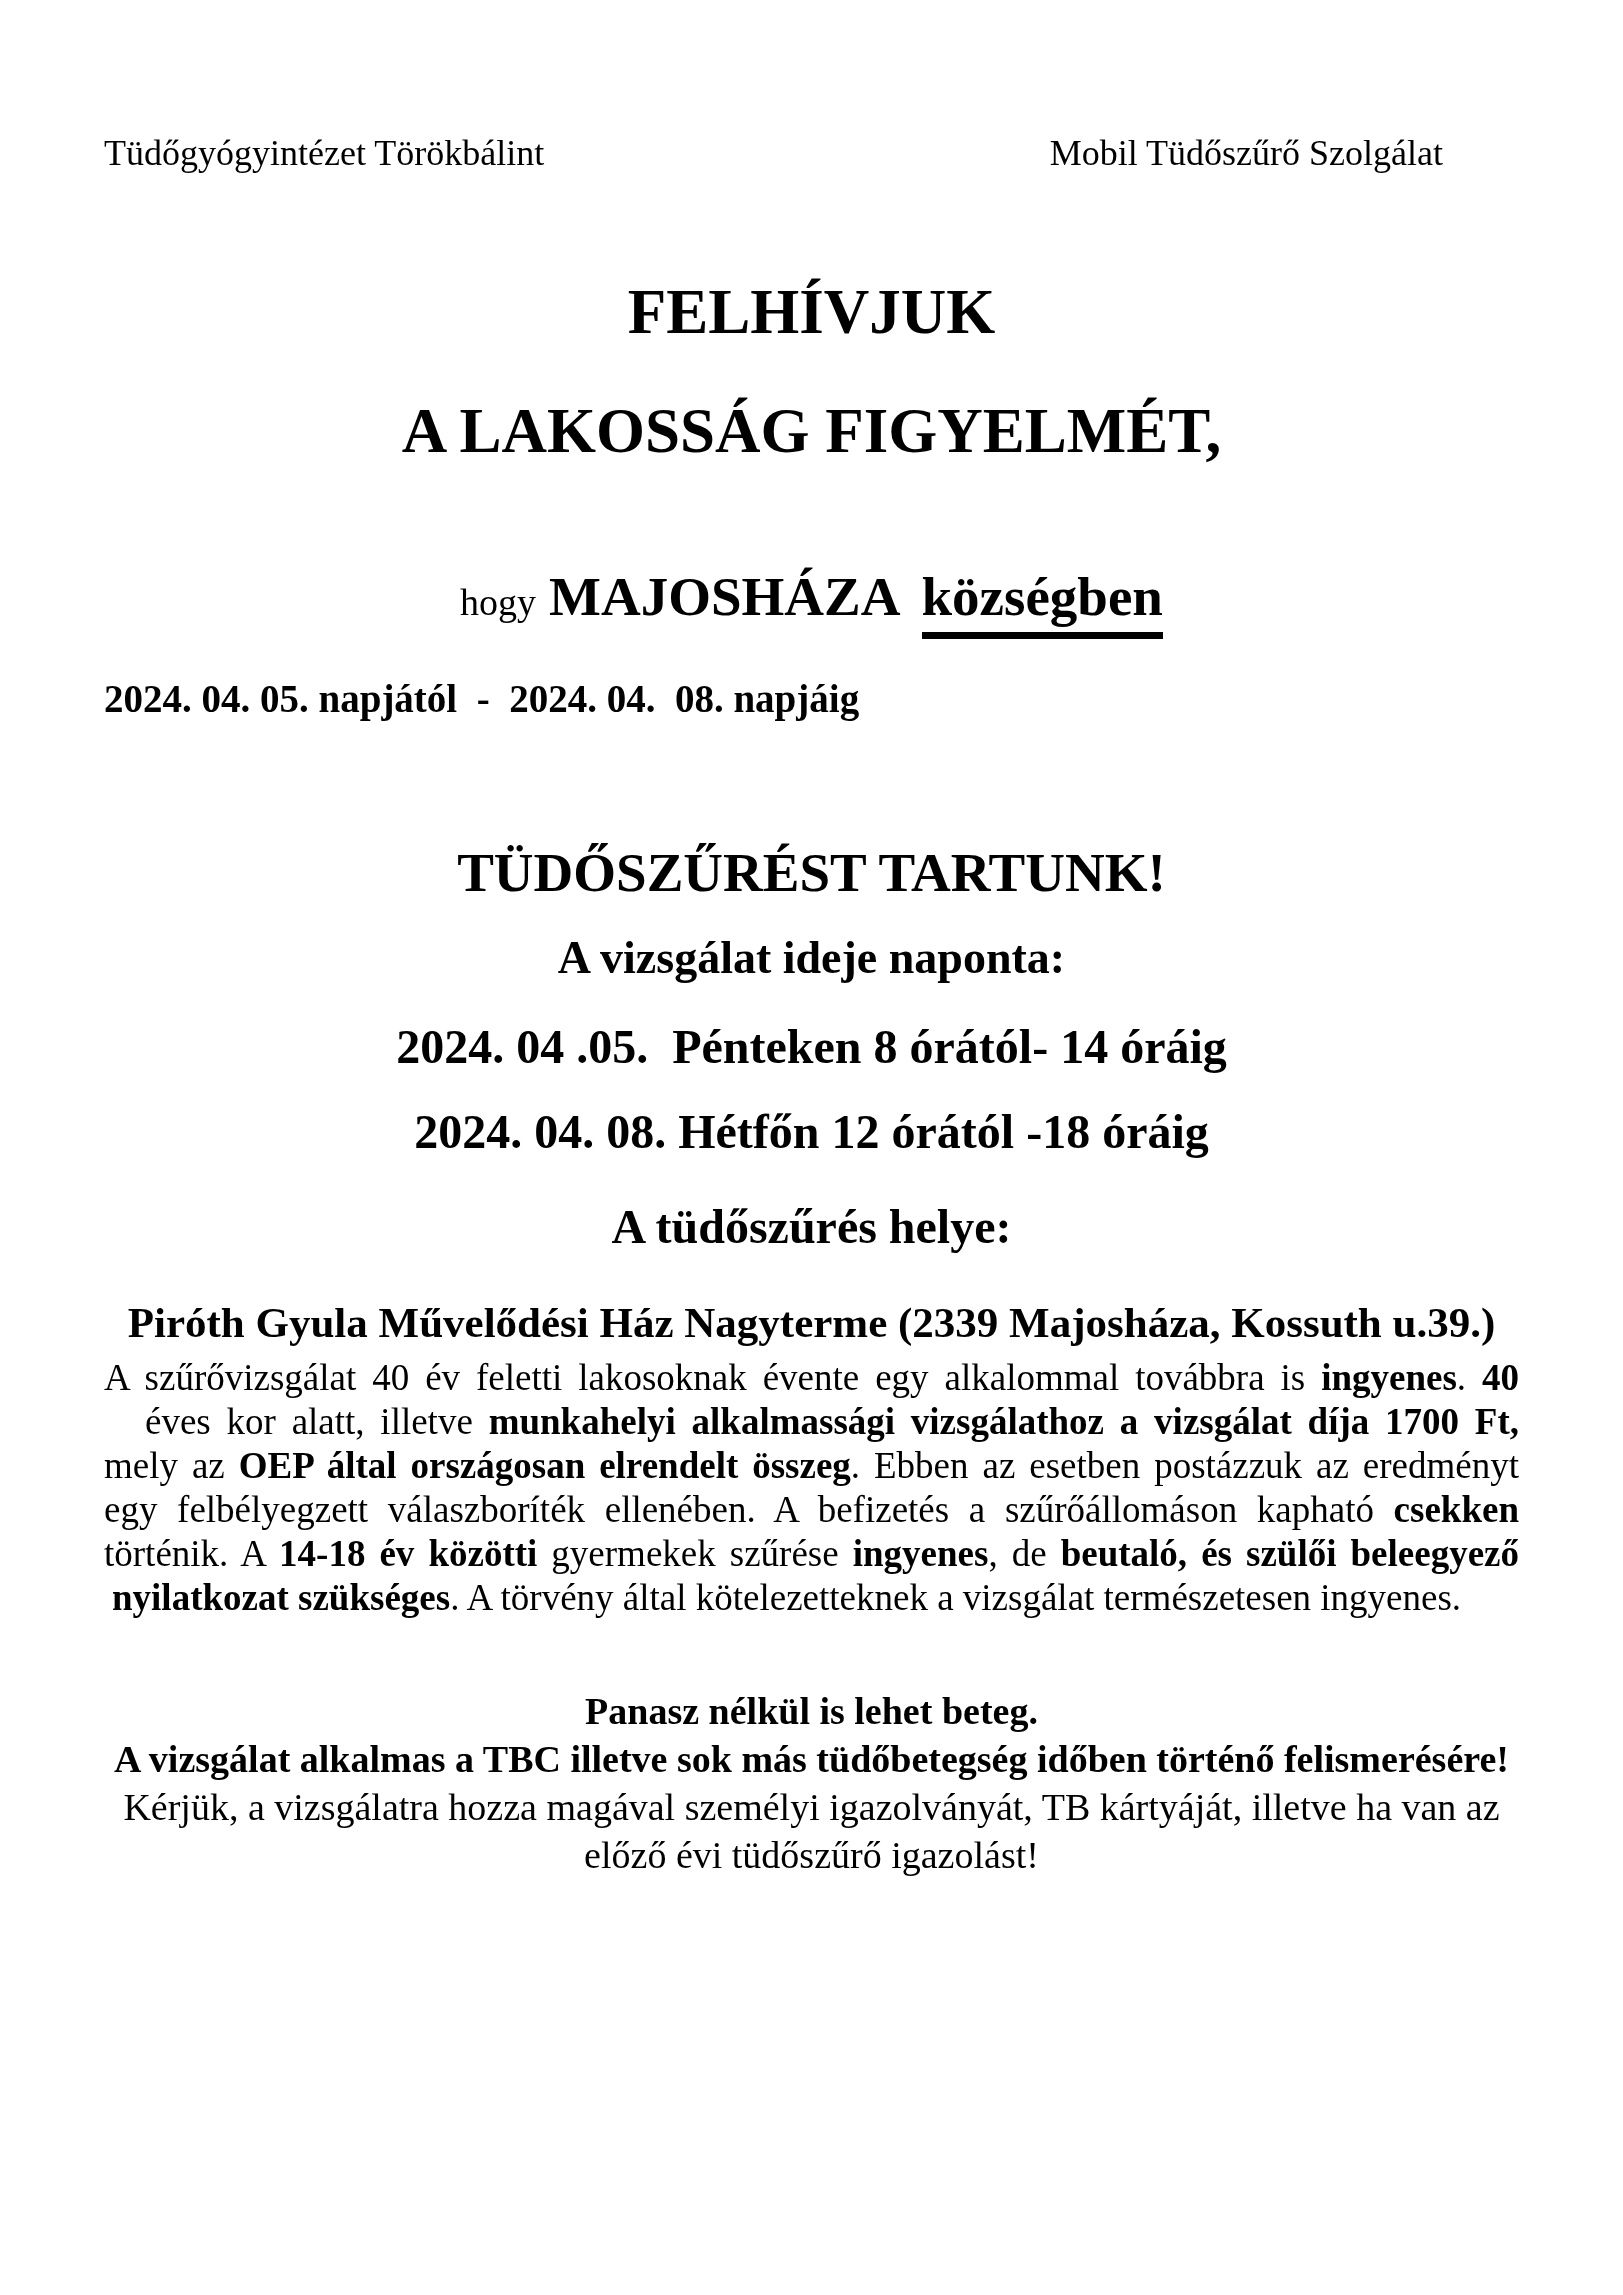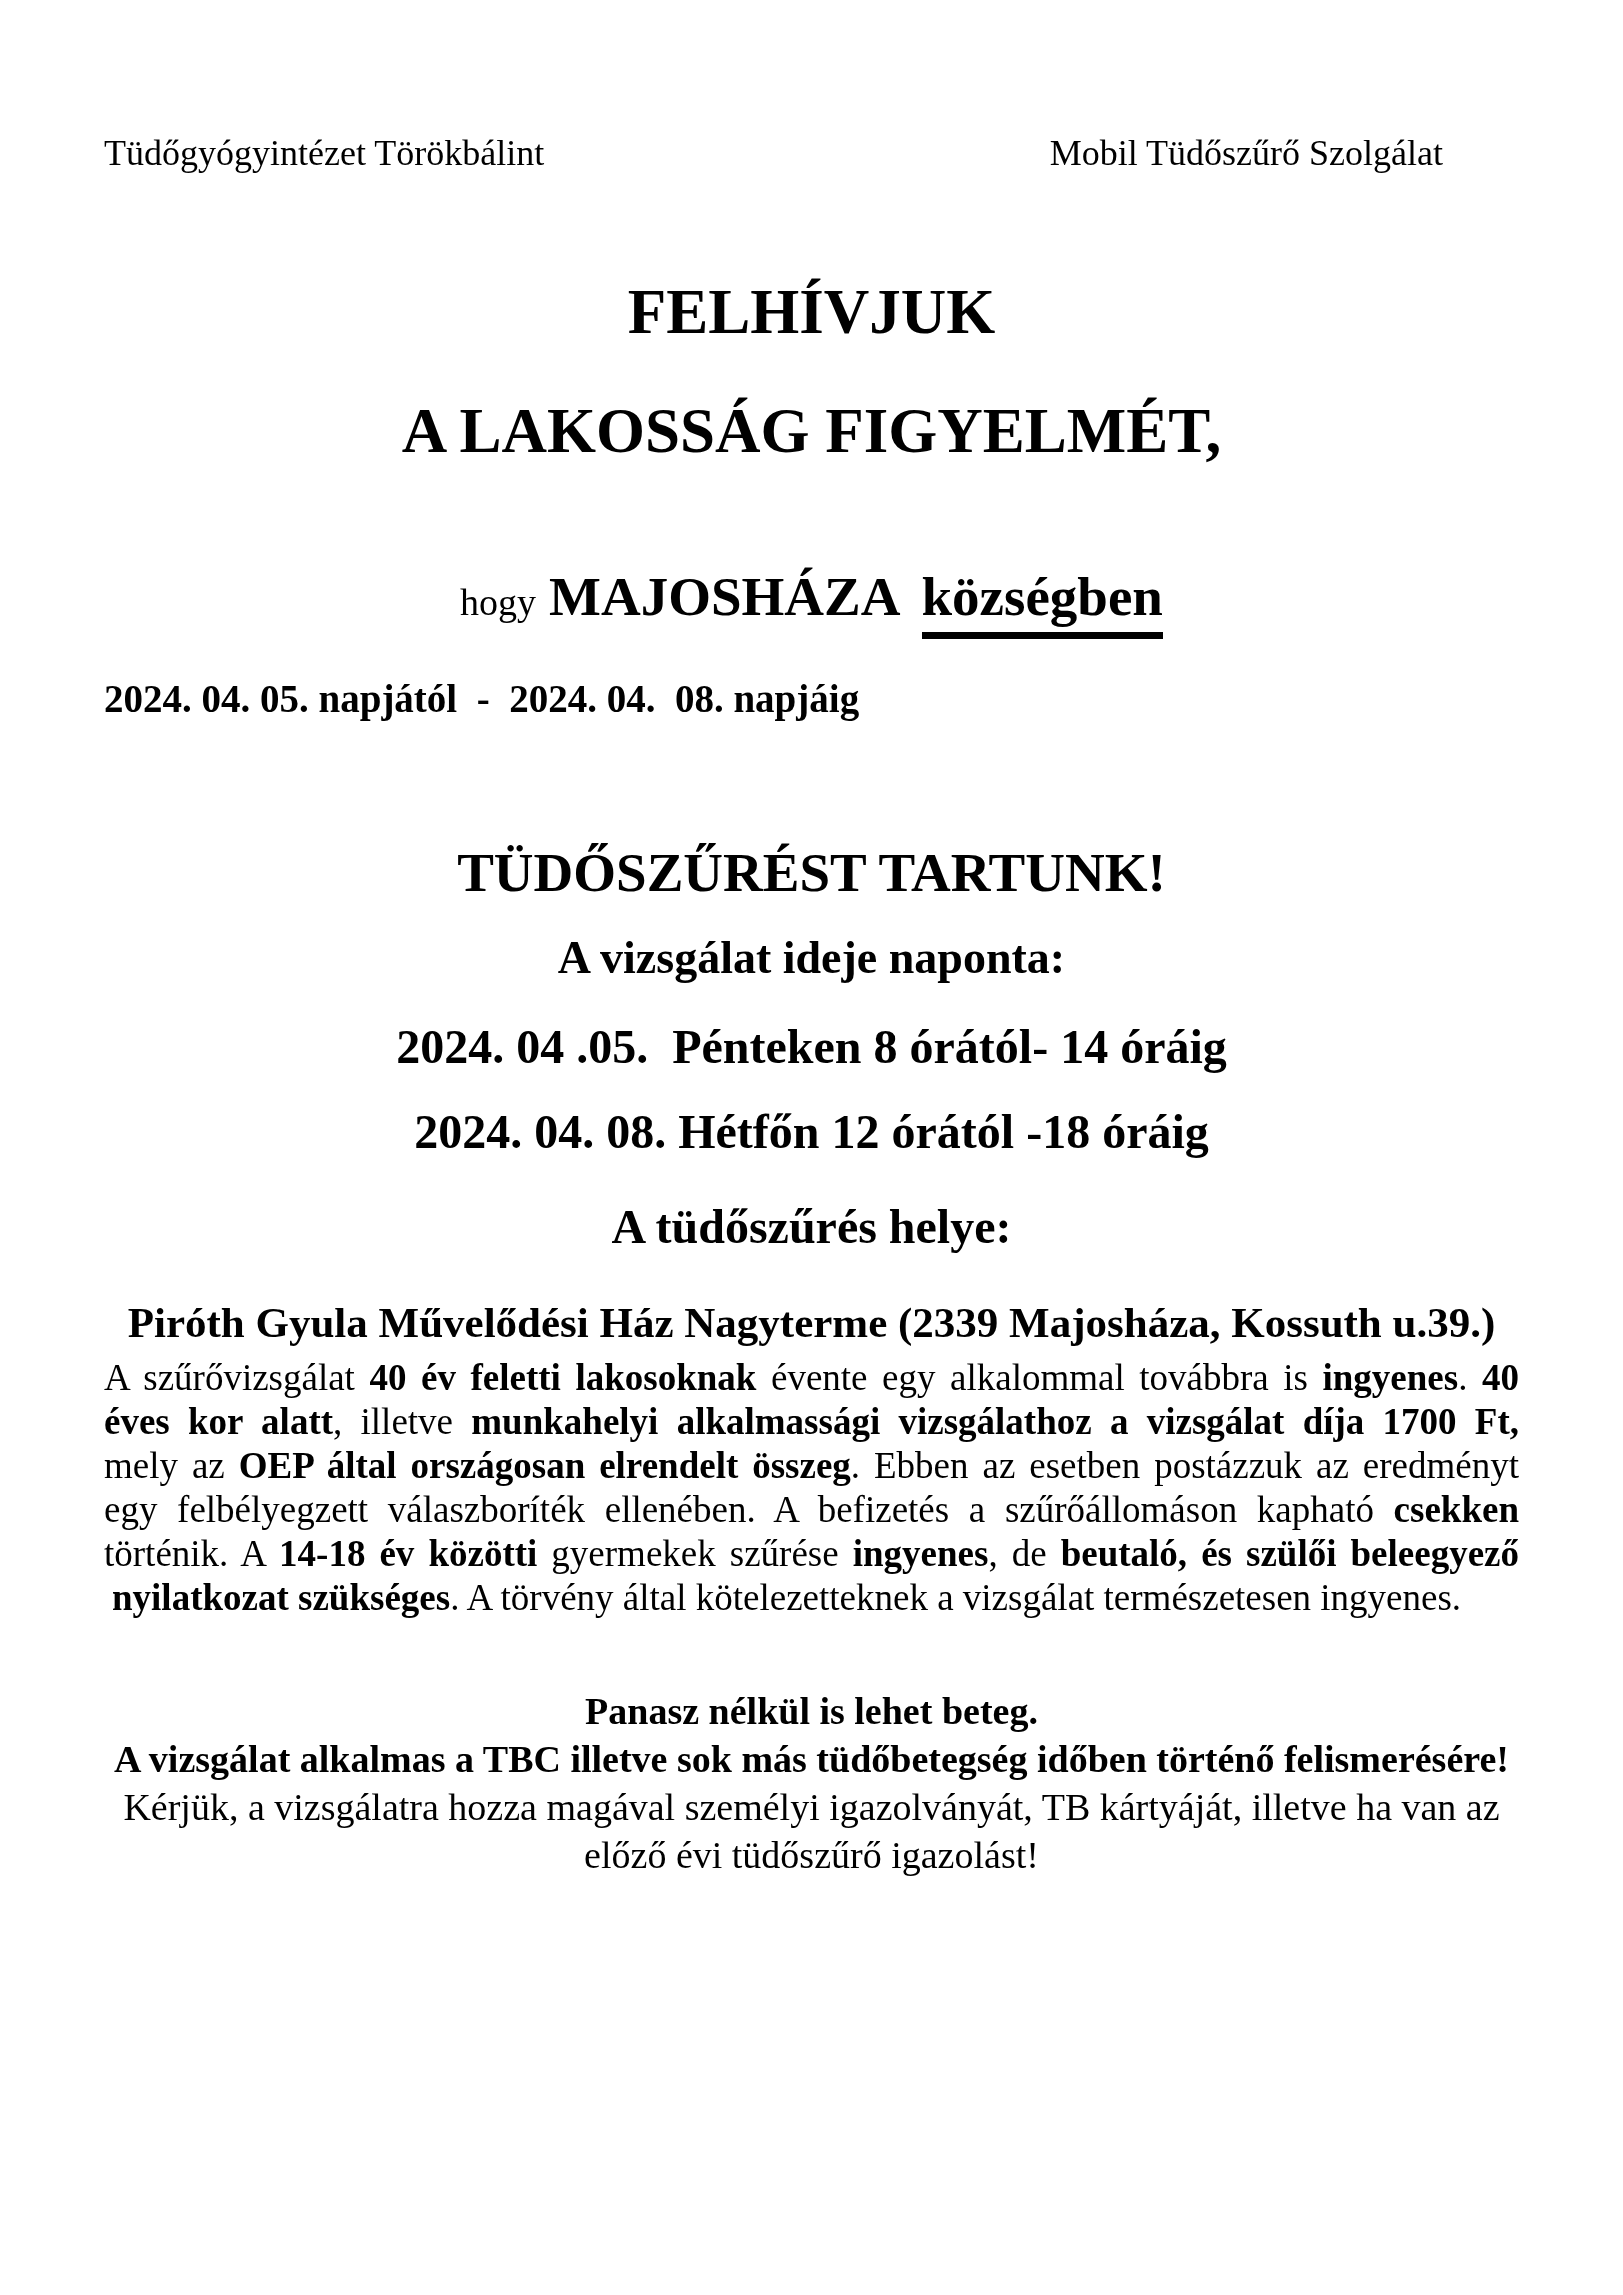--- a/index.html
+++ b/index.html
@@ -142,22 +142,22 @@
   <div class="time-line time-1">2024. 04 .05.  Pénteken 8 órától- 14 óráig</div>
 
   <div class="time-line time-2">2024. 04. 08. Hétfőn 12 órától -18 óráig</div>
 
   <div class="helye">A tüdőszűrés helye:</div>
 
   <div class="piroth">Piróth Gyula Művelődési Ház Nagyterme (2339 Majosháza, Kossuth u.39.)</div>
 
 
   <div class="paragraph">
-      <div class="pline just"><span>A szűrővizsgálat </span><span style="font-weight: bold;">40 év feletti lakosoknak</span><span> évente egy alkalommal továbbra is </span><span style="font-weight: bold;">ingyenes</span><span>. </span><span style="font-weight: bold;">40</span></div>
-      <div class="pline just"><span style="font-weight: bold;">éves kor alatt</span><span>, illetve </span><span style="font-weight: bold;">munkahelyi alkalmassági vizsgálathoz a vizsgálat díja 1700 Ft,</span></div>
+      <div class="pline just"><span>A szűrővizsgálat </span><span style="font-weight: normal;">40 év feletti lakosoknak</span><span> évente egy alkalommal továbbra is </span><span style="font-weight: bold;">ingyenes</span><span>. </span><span style="font-weight: bold;">40</span></div>
+      <div class="pline just"><span style="font-weight: normal; margin-left: 41px;">éves kor alatt</span><span>, illetve </span><span style="font-weight: bold;">munkahelyi alkalmassági vizsgálathoz a vizsgálat díja 1700 Ft,</span></div>
       <div class="pline just"><span>mely az </span><span style="font-weight: bold;">OEP által országosan elrendelt összeg</span><span>. Ebben az esetben postázzuk az eredményt</span></div>
       <div class="pline just"><span>egy felbélyegzett válaszboríték ellenében. A befizetés a szűrőállomáson kapható </span><span style="font-weight: bold;">csekken</span></div>
       <div class="pline just"><span>történik. A </span><span style="font-weight: bold;">14-18 év közötti</span><span> gyermekek szűrése </span><span style="font-weight: bold;">ingyenes</span><span>, de </span><span style="font-weight: bold;">beutaló, és szülői beleegyező</span></div>
       <div class="pline"><span style="font-weight: bold; margin-left: 8px;">nyilatkozat szükséges</span><span>. A törvény által kötelezetteknek a vizsgálat természetesen ingyenes.</span></div>
     </div>
 
   <div class="footer">
       <div class="pline"><span style="font-weight: bold;">Panasz nélkül is lehet beteg.</span></div>
       <div class="pline"><span style="font-weight: bold;">A vizsgálat alkalmas a TBC illetve sok más tüdőbetegség időben történő felismerésére!</span></div>
       <div class="pline"><span>Kérjük, a vizsgálatra hozza magával személyi igazolványát, TB kártyáját, illetve ha van az</span></div>

